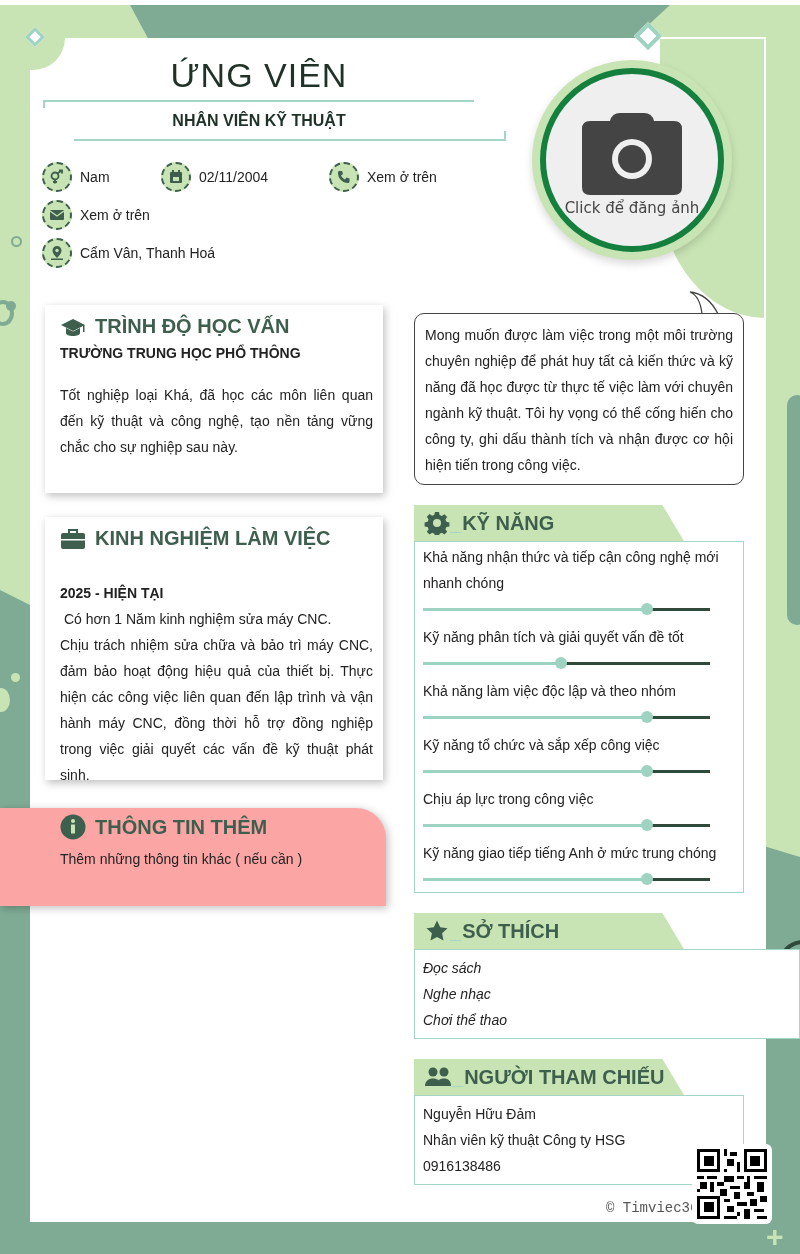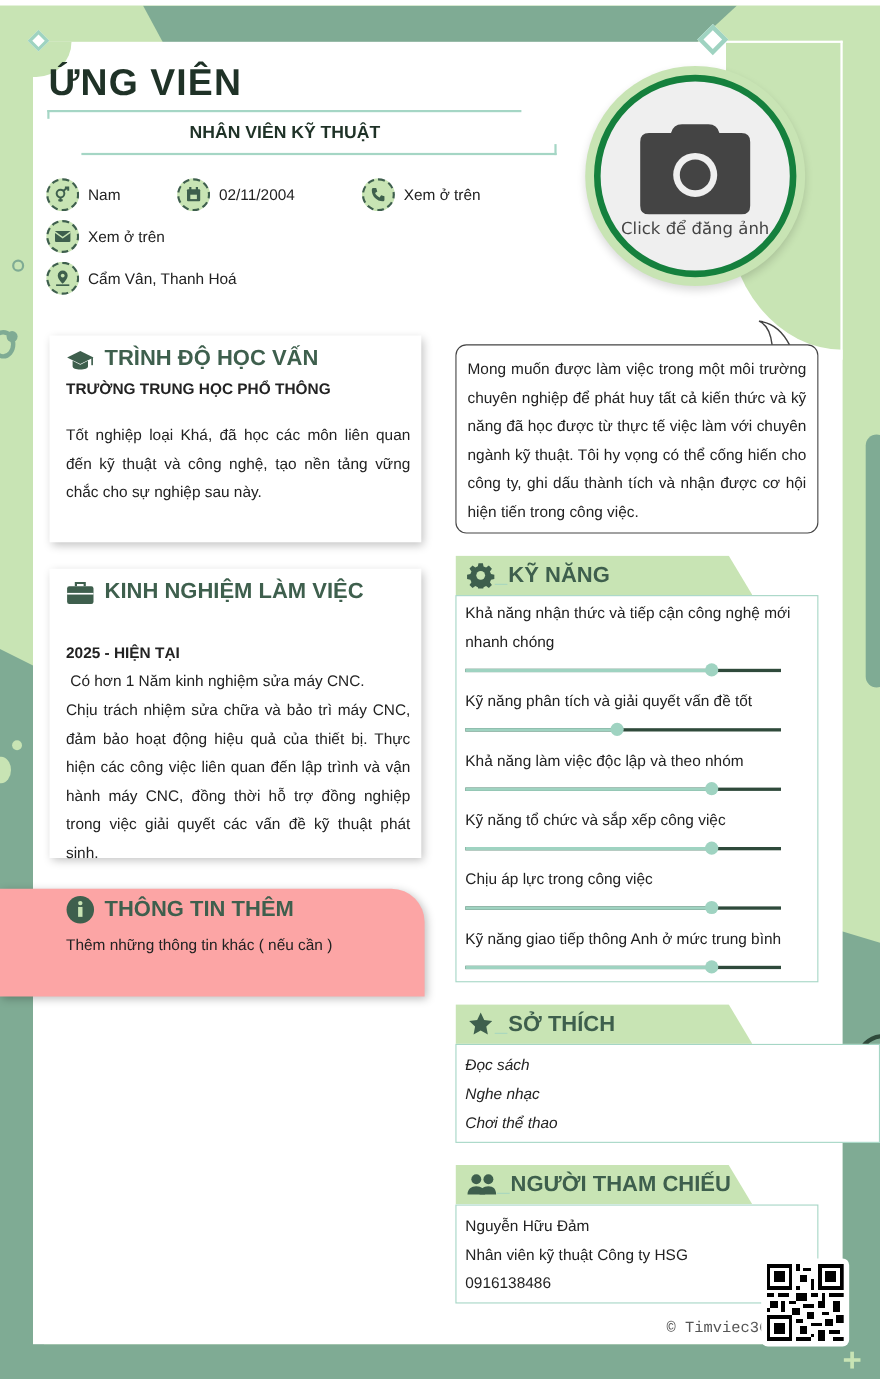--- a/index.html
+++ b/index.html
@@ -16,21 +16,21 @@
   .sheet-corner { position: absolute; left: 30px; top: 38px; width: 35px; height: 32px; background: #c8e4b4; border-bottom-right-radius: 40px; }
   .right-blob { position: absolute; left: 660px; top: 38px; width: 106px; height: 280px; background: #c8e4b4; border-bottom-left-radius: 180px 220px; }
   .frame-line { position: absolute; left: 650px; top: 37px; width: 116px; height: 290px; border-top: 2px solid #ffffff; border-right: 2px solid #ffffff; }
   .diamond { position: absolute; width: 16px; height: 16px; background: #ffffff; border: 4px solid #9fd3c1; transform: rotate(45deg); }
   .dot-ring { position: absolute; border: 2px solid #7fab94; border-radius: 50%; }
   .dot { position: absolute; background: #c8e4b4; border-radius: 50%; }
   .plus { position: absolute; left: 766px; top: 1222px; color: #c8e4b4; font-size: 30px; line-height: 30px; font-weight: bold; }
   .arc-right { position: absolute; left: 778px; top: 940px; width: 50px; height: 50px; border: 4px solid #2f4a3b; border-radius: 50%; }
 
   
-  .name { position: absolute; left: 44px; top: 56px; width: 430px; text-align: left; font-size: 34px; font-weight: bold; color: #1f3227; letter-spacing: 1px; }
+  .name { position: absolute; left: 44px; top: 56px; width: 430px; text-align: center; font-size: 34px; font-weight: normal; color: #1f3227; letter-spacing: 1px; }
   .line1 { position: absolute; left: 43px; top: 100px; width: 431px; height: 8px; border-top: 2px solid #a5d6c5; border-left: 2px solid #a5d6c5; }
   .job { position: absolute; left: 44px; top: 112px; width: 430px; text-align: center; font-size: 16px; font-weight: bold; color: #1f3227; }
   .line2 { position: absolute; left: 74px; top: 131px; width: 432px; height: 10px; border-bottom: 2px solid #a5d6c5; border-right: 2px solid #a5d6c5; }
 
   .info { position: absolute; display: flex; align-items: center; font-size: 14px; color: #222; }
   .info .ic { width: 30px; height: 30px; border-radius: 50%; background: #c8e4b4; border: 2px dashed #3e5f4d; display: flex; align-items: center; justify-content: center; margin-right: 8px; }
   .info .ic svg { width: 16px; height: 16px; fill: #3e5f4d; }
 
   
   .avatar-outer { position: absolute; left: 532px; top: 60px; width: 200px; height: 200px; border-radius: 50%; background: #c8e4b4; box-shadow: 0 4px 8px rgba(0,0,0,0.15); }
@@ -241,21 +241,21 @@
     </div>
     <div>
       <div class="skill">Chịu áp lực trong công việc</div>
       <div class="bar">
           <div class="track"></div>
           <div class="fill" style="width:224px;"></div>
           <div class="knob" style="left:218px;"></div>
         </div>
     </div>
     <div>
-      <div class="skill">Kỹ năng giao tiếp thông Anh ở mức trung bình</div>
+      <div class="skill">Kỹ năng giao tiếp tiếng Anh ở mức trung chóng</div>
       <div class="bar">
           <div class="track"></div>
           <div class="fill" style="width:224px;"></div>
           <div class="knob" style="left:218px;"></div>
         </div>
     </div>
   </div>
 
   <div class="sec-head" style="left:414px;top:913px;width:270px;">
     <svg viewBox="0 0 24 24">

